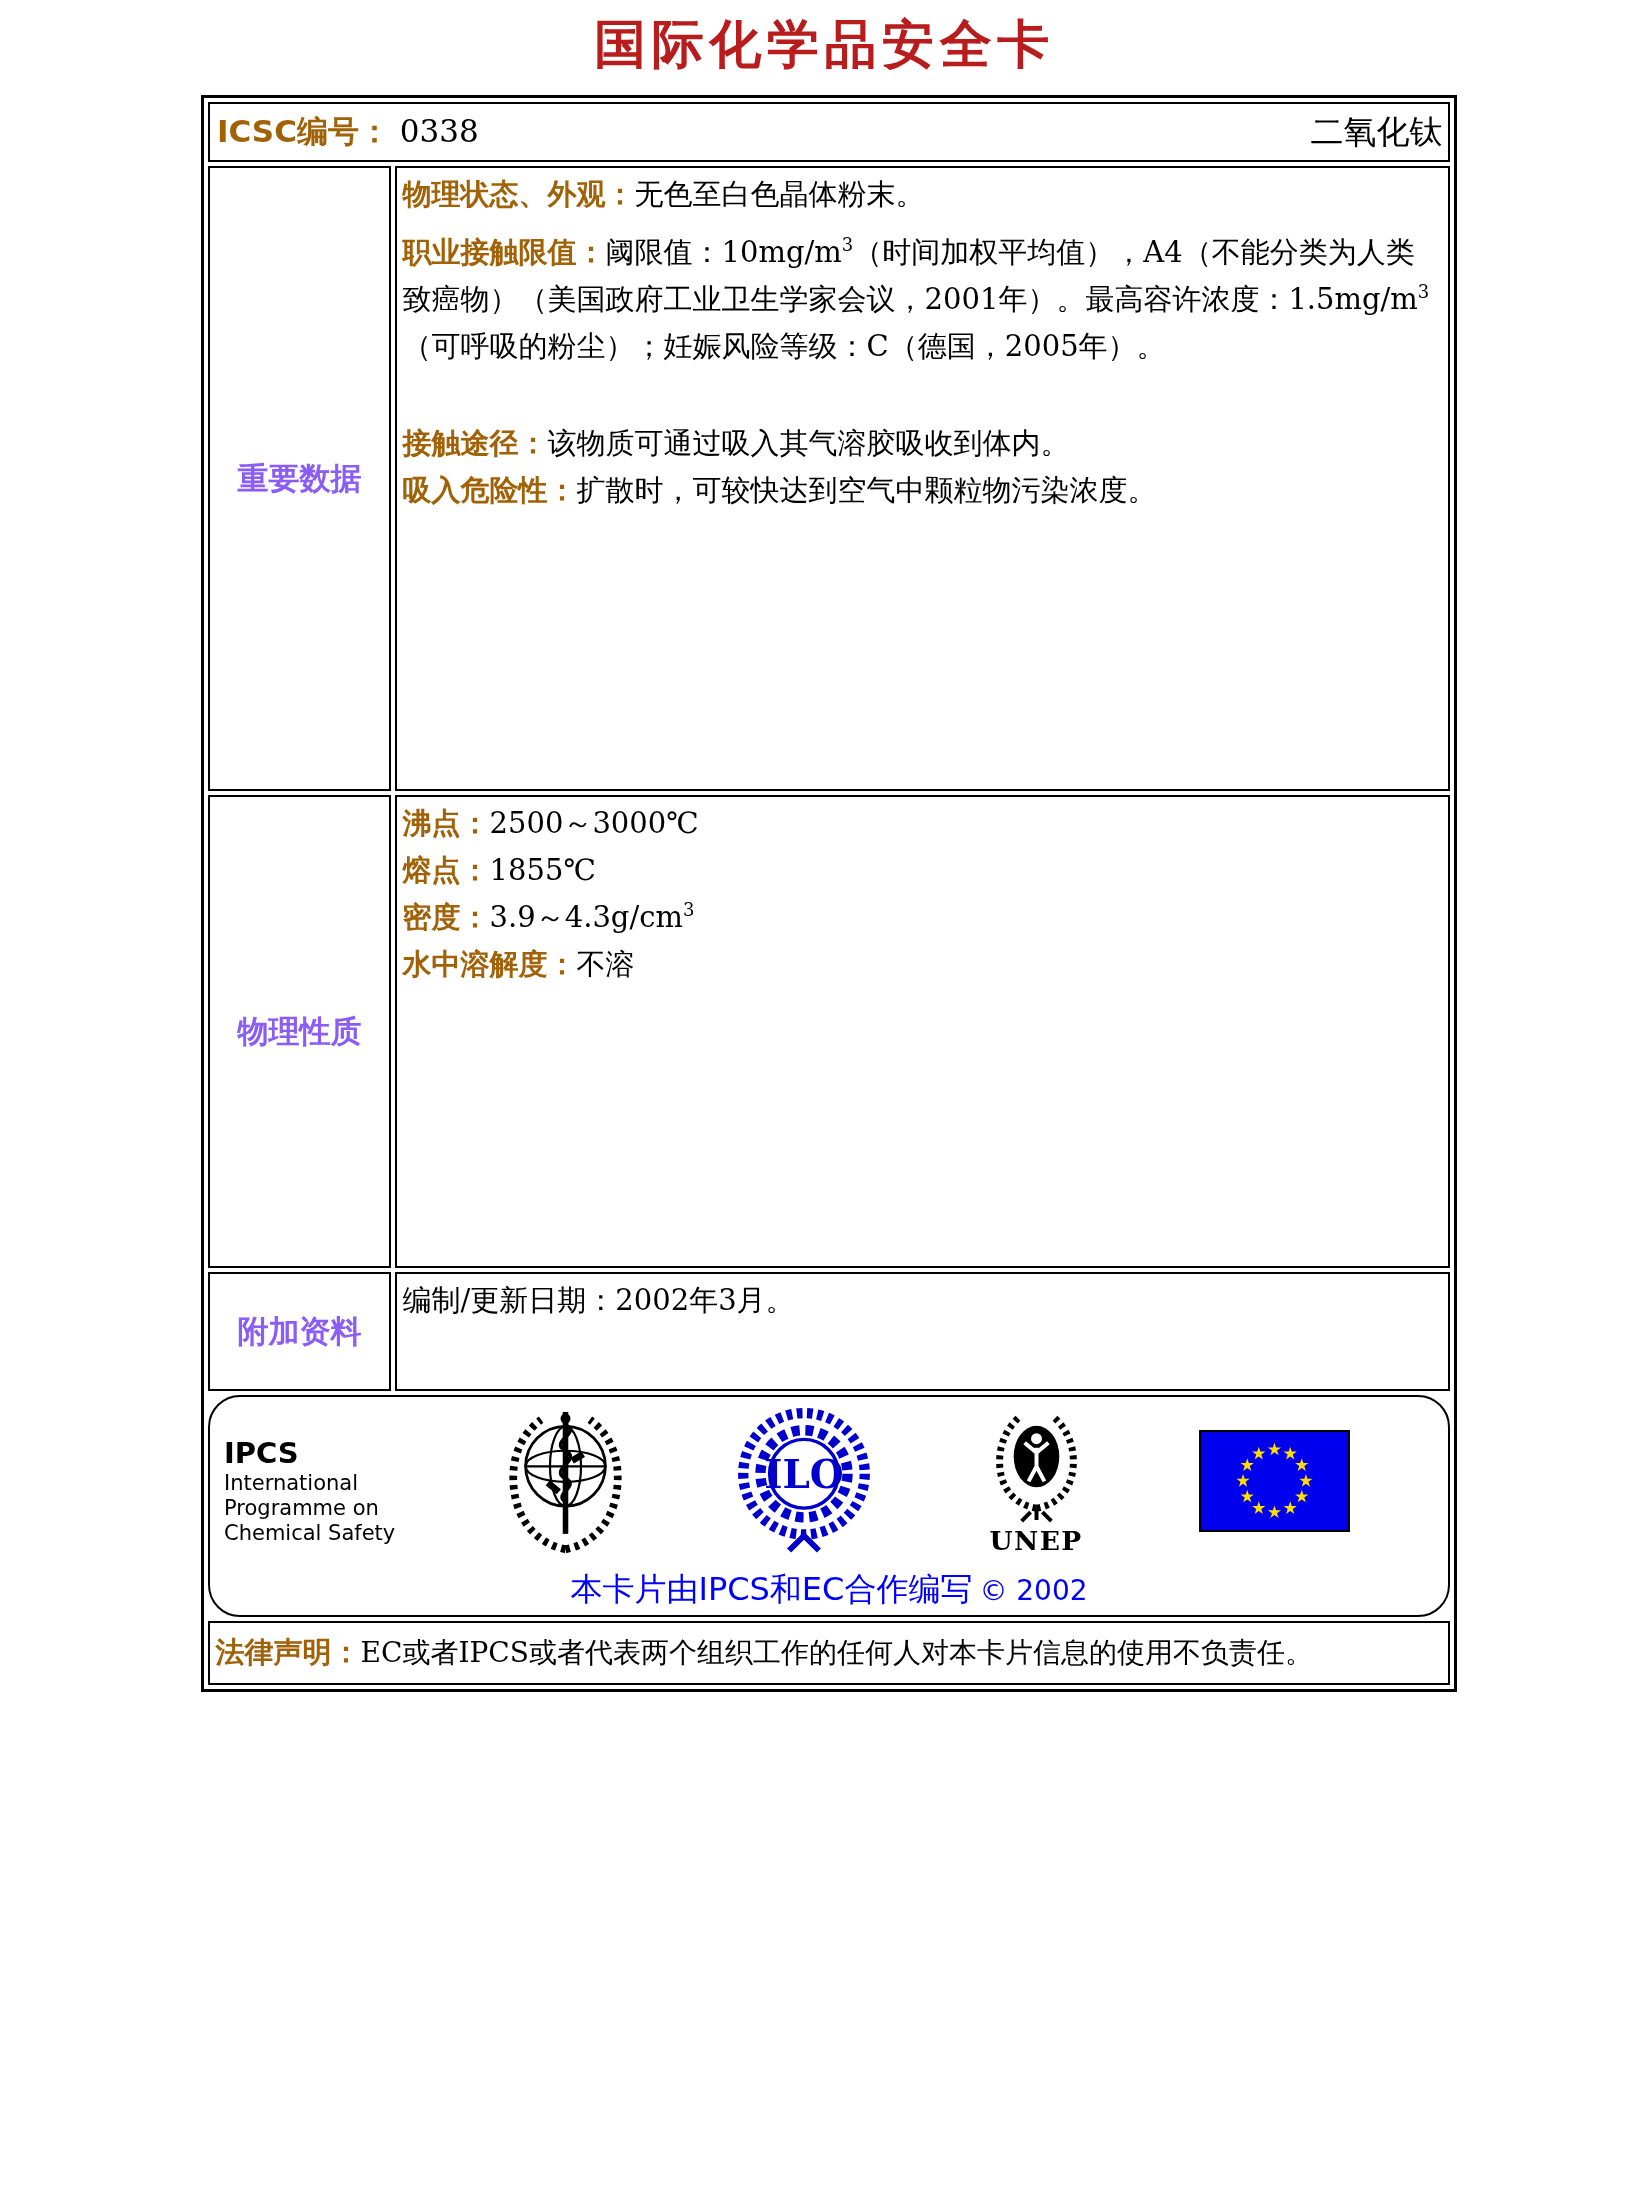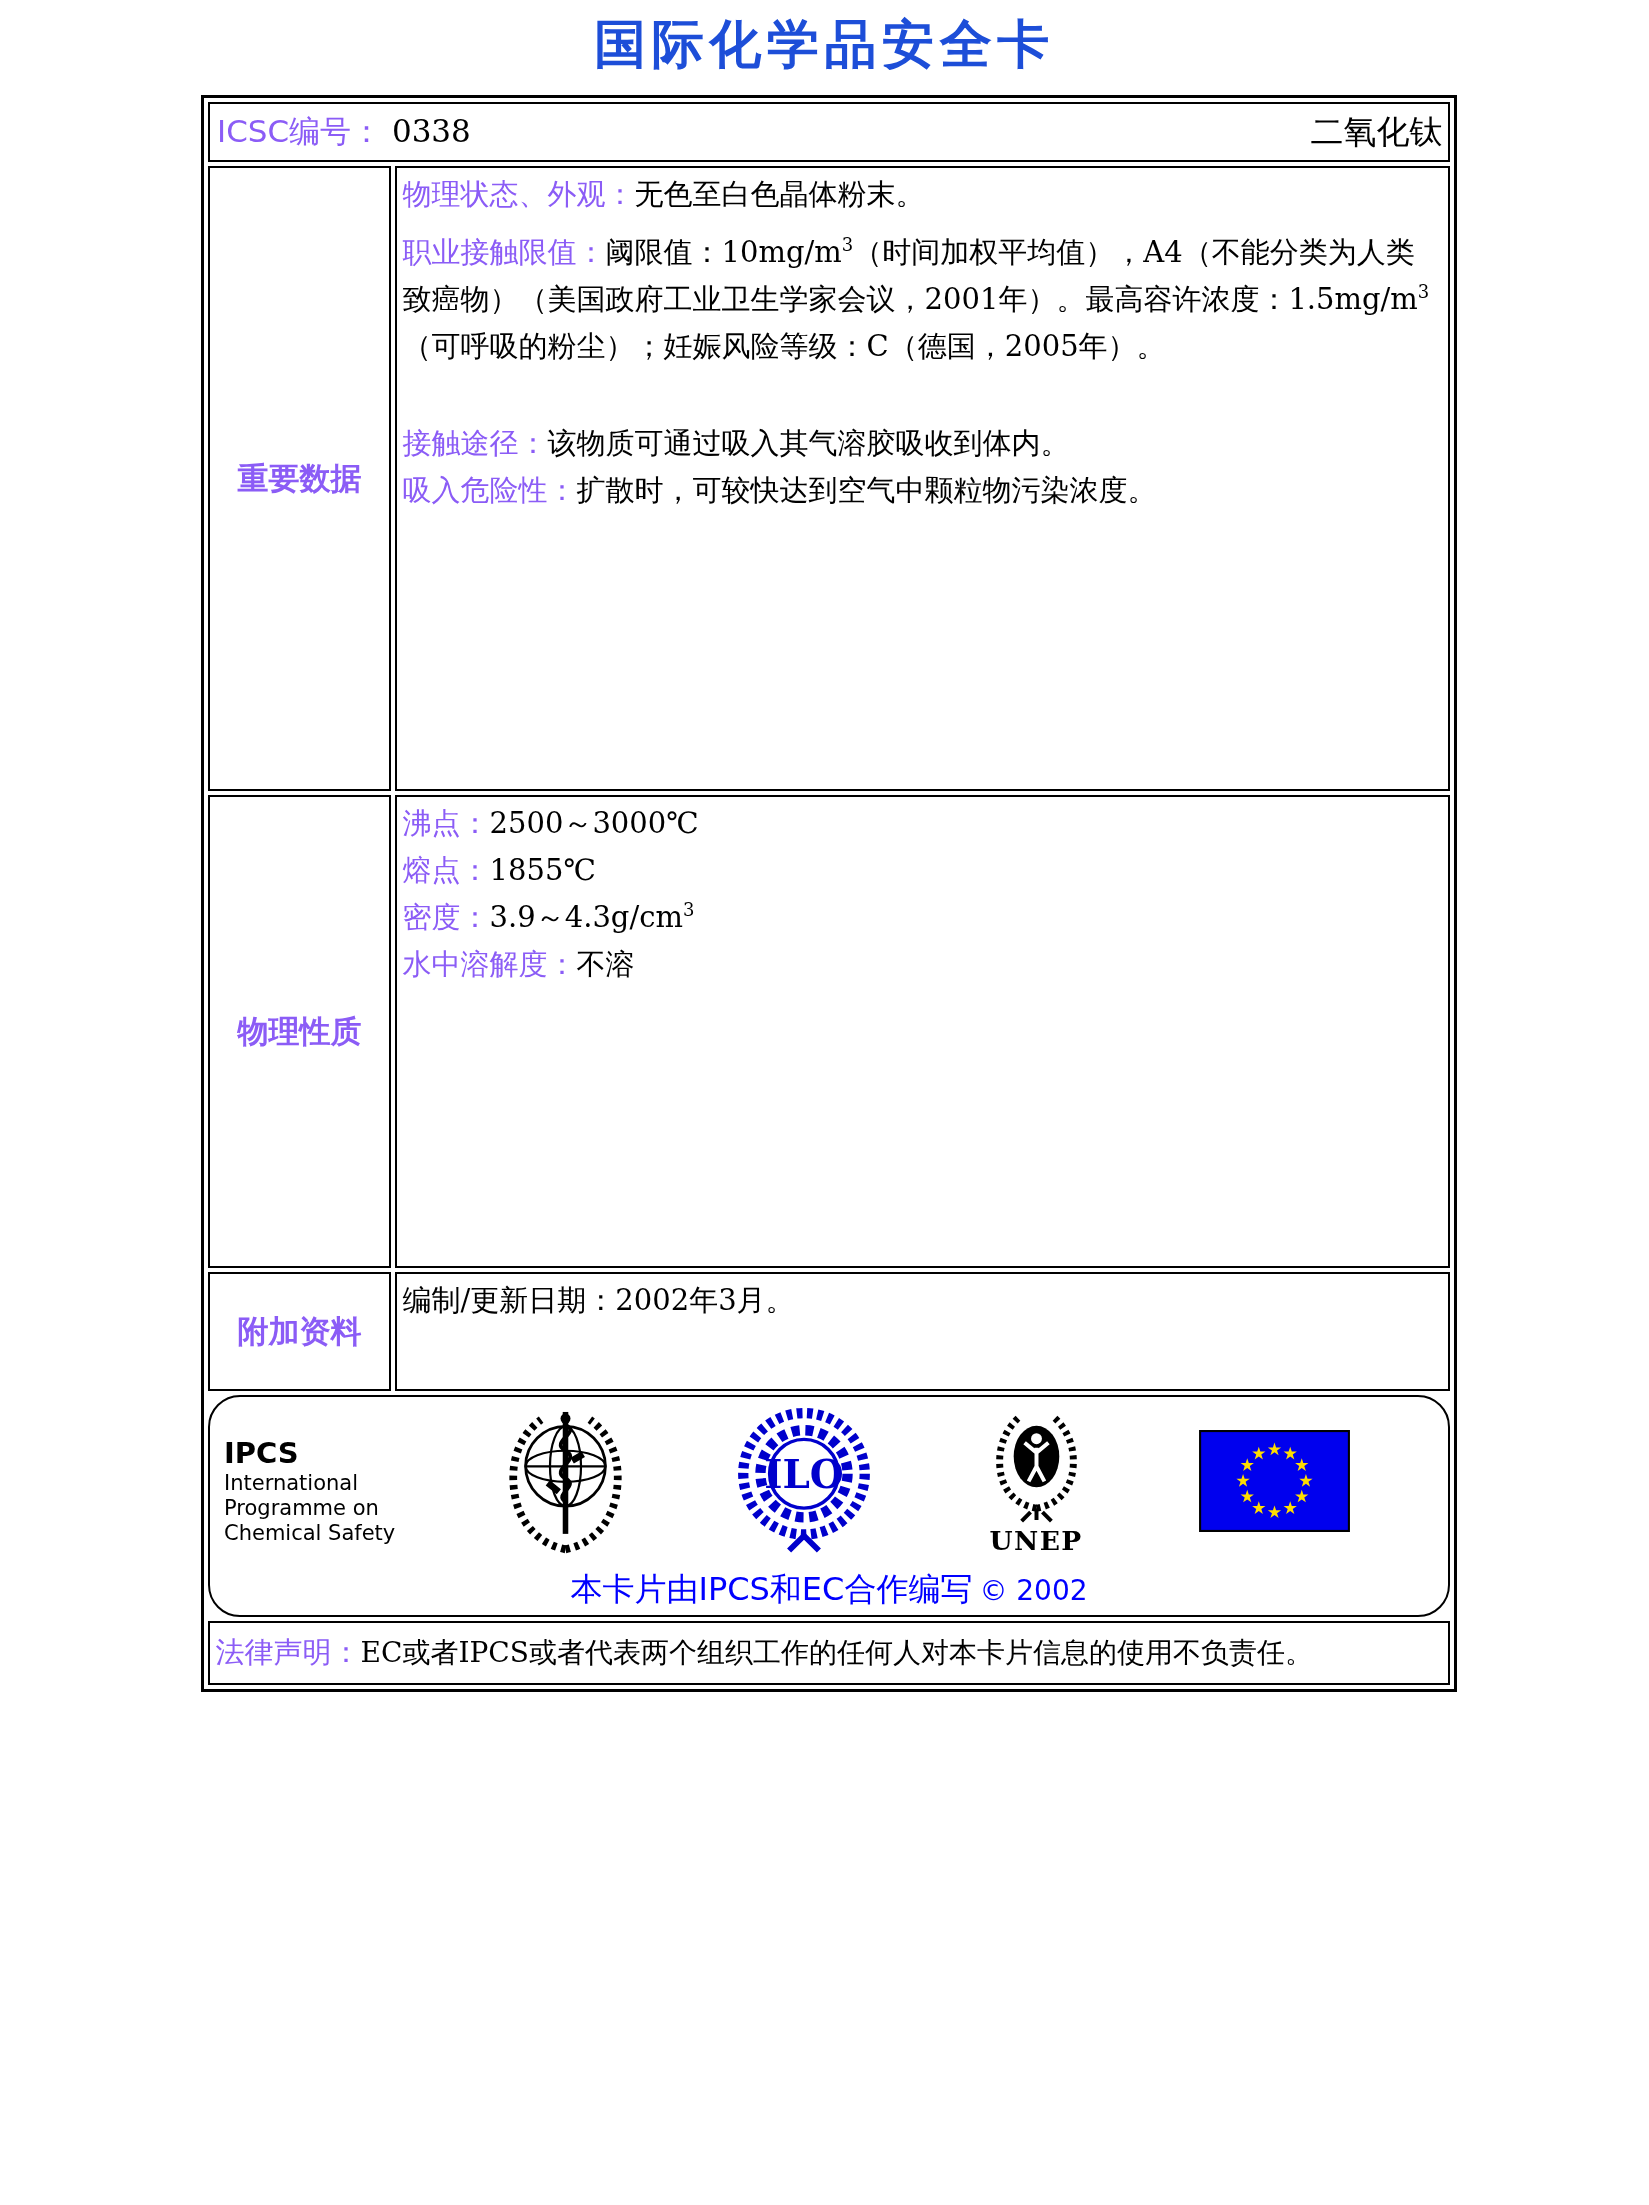--- a/index.html
+++ b/index.html
@@ -3,34 +3,34 @@
 <meta charset="utf-8">
 <style>
   * { margin:0; padding:0; box-sizing:border-box; }
   html,body { background:#ffffff; }
   body {
     width:1649px; height:2205px; position:relative; overflow:hidden;
     font-family:"DejaVu Serif","Liberation Serif",serif; color:#000;
   }
   .title {
     margin-top:9.8px; text-align:center;
-    font-size:52px; font-weight:bold; color:#1d4ed8;
+    font-size:52px; font-weight:bold; color:#b91c1c;
     letter-spacing:5.6px; font-family:"DejaVu Serif","Liberation Serif",serif;
   }
   table.card {
     margin:15.3px 0 0 201px; width:1256px;
     border:3.5px solid #000; border-collapse:separate; border-spacing:4.2px;
     table-layout:fixed; background:#fff;
   }
   td { border:2.1px solid #000; background:#fff; }
   col.c1 { width:183px; }
   .header-cell { height:60px; vertical-align:middle; padding:0 5.6px 0 7px; }
   .hdr-flex { display:flex; justify-content:space-between; align-items:center; }
   .blue-label {
-    color:#8b5cf6; font-weight:normal;
+    color:#a16207; font-weight:bold;
     font-family:"DejaVu Sans","Liberation Sans",sans-serif;
   }
   .hdr-left { font-size:31px; }
   .hdr-num { font-size:31px; padding-left:9.8px; }
   .hdr-right { font-size:33px; }
   .label-cell {
     vertical-align:middle; text-align:center;
     color:#8b5cf6; font-weight:bold; font-size:31px;
     font-family:"DejaVu Sans","Liberation Sans",sans-serif;
     padding:2.8px;

